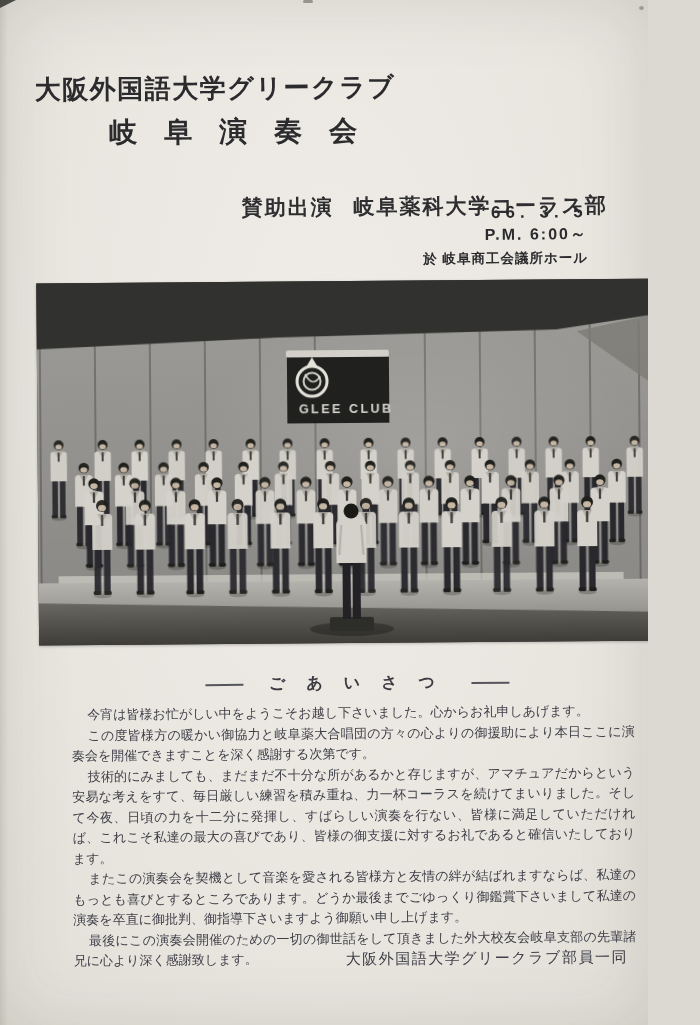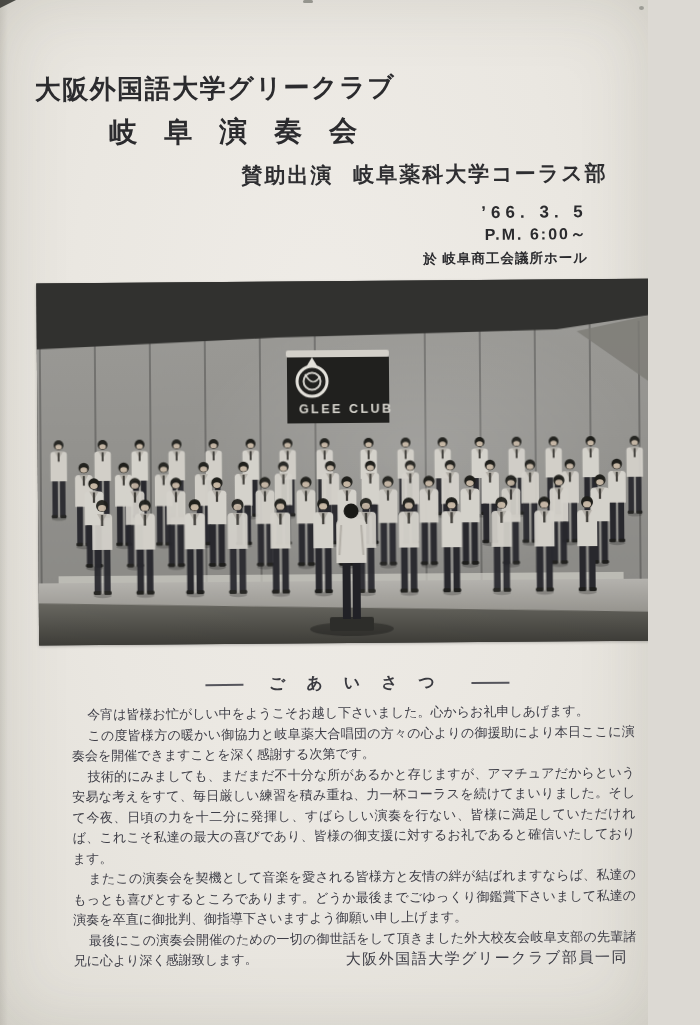--- a/index.html
+++ b/index.html
@@ -12,21 +12,21 @@
   .tilt{position:absolute;inset:0;transform:rotate(-0.45deg);transform-origin:350px 500px;}
 
   
   .club-name{position:absolute;left:38px;top:70px;margin:0;
         font-size:26px;font-weight:700;letter-spacing:1.5px;color:#2b2b2e;}
   .concert-title{position:absolute;left:112px;top:112px;margin:0;
         font-size:28px;font-weight:700;letter-spacing:27px;color:#2b2b2e;white-space:nowrap;}
   .support{position:absolute;left:244px;top:161px;font-size:21px;font-weight:700;
         letter-spacing:2px;color:#2e2e31;white-space:nowrap;}
   .support span{display:inline-block;}
-  .support .lbl{margin-right:12px;}
+  .support .lbl{margin-right:12px;margin-top:32px;}
   .dateblock{position:absolute;right:58px;top:204px;text-align:right;color:#2b2b2e;font-weight:700;}
   .dateblock .date{font-size:17px;letter-spacing:5px;}
   .dateblock .time{font-size:16px;letter-spacing:2px;margin-top:2px;}
   .dateblock .venue{font-size:13.5px;letter-spacing:1px;margin-top:4px;font-weight:600;}
 
   
   .photo{position:absolute;left:38px;top:281px;width:615px;height:362px;
          background:#2e2e2c;box-shadow:0 1px 3px rgba(0,0,0,.25);}
   .photo svg{display:block;filter:blur(.35px) contrast(.96);}
 

